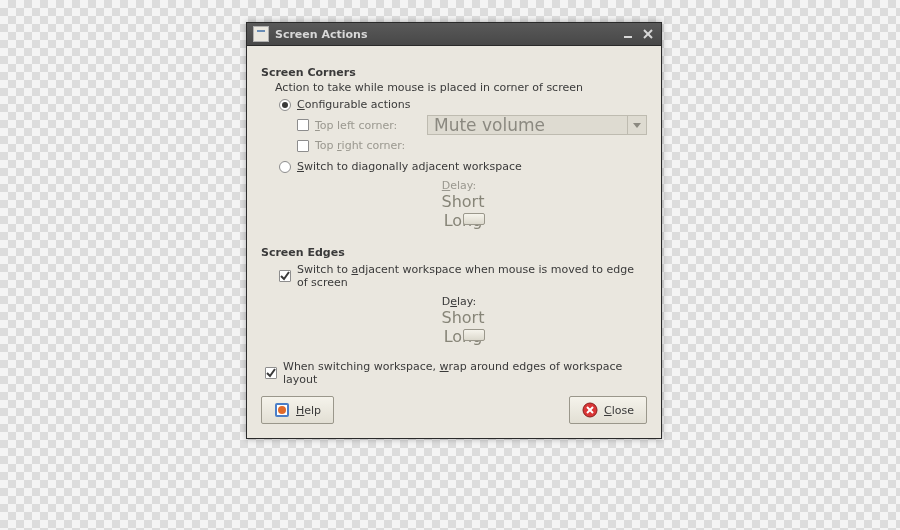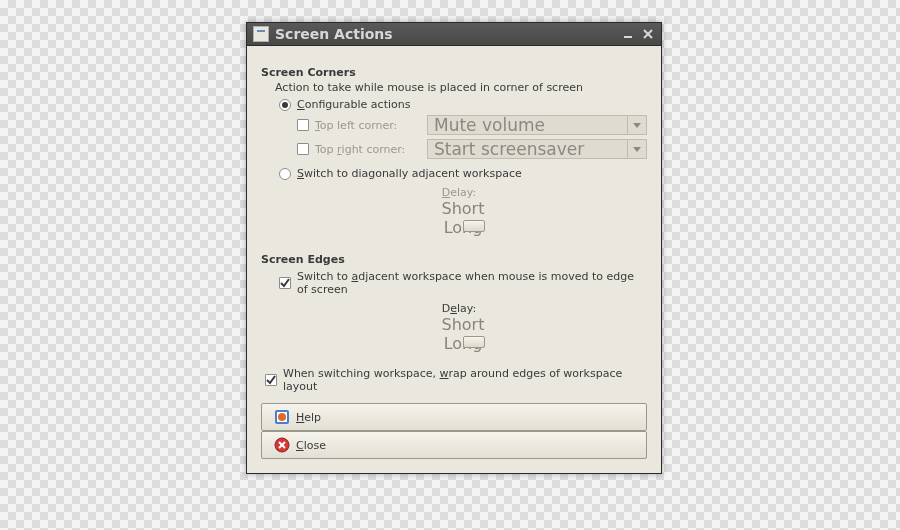--- a/index.html
+++ b/index.html
@@ -17,21 +17,21 @@
   }
   .window{
     position:absolute;left:246px;top:22px;width:414px;
     background:#eae7df;
     border:1px solid #2a2a2a;
     box-shadow:0 0 6px rgba(0,0,0,.3);
   }
   .titlebar{
     height:22px;background:linear-gradient(#595959,#484848);
     display:flex;align-items:center;gap:6px;padding:0 6px;
-    color:#d8d8d8;font-weight:bold;font-size:14px;
+    color:#d8d8d8;font-weight:bold;font-size:11px;
     border-bottom:1px solid #2a2a2a;
   }
   .titlebar .sysicon{
     width:14px;height:14px;background:#eae7df;border:1px solid #b0b0b0;
     display:flex;align-items:center;justify-content:center;
   }
   .titlebar .title{flex:1;}
   .titlebar .winbtn{width:14px;height:14px;display:flex;align-items:center;justify-content:center;color:#d8d8d8;cursor:pointer;}
   .titlebar .winbtn svg{display:block;}
   .client{padding:16px 14px 14px 14px;}
@@ -72,21 +72,21 @@
     background:#cfccc1;border:1px solid #b6b3a7;border-radius:2px;box-sizing:border-box;
   }
   .slider .thumb{
     position:absolute;top:2px;width:22px;height:12px;
     background:linear-gradient(#f6f4ec,#dcd9cd);
     border:1px solid #9a978b;border-radius:2px;box-sizing:border-box;
   }
   .divider{height:10px;}
   .edges-row{display:flex;align-items:center;margin:4px 0 4px 18px;}
   .wrap-row{display:flex;align-items:center;margin:14px 0 6px 4px;}
-  .btnbar{display:flex;justify-content:space-between;margin-top:10px;flex-direction:column;}
+  .btnbar{display:flex;justify-content:space-between;margin-top:10px;}
   .btn{
     display:inline-flex;align-items:center;gap:6px;
     height:26px;padding:0 12px;
     background:linear-gradient(#f5f3eb,#e2dfd4);
     border:1px solid #9a978b;border-radius:2px;
     font-size:11px;color:#3a3a3a;cursor:pointer;
   }
   .btn .bicon{width:16px;height:16px;display:flex;align-items:center;justify-content:center;}
 </style>
 </head>
@@ -137,28 +137,20 @@
         <span class="carrow">
             <svg width="8" height="5" viewBox="0 0 8 5">
               <polygon points="0,0 8,0 4,5" fill="#8b8980"></polygon>
             </svg>
           </span>
       </div>
     </div>
     <div class="corner-row">
       <span class="chk"></span>
       <span class="clabel"><span>Top </span><span class="u">r</span><span>ight corner:</span></span>
-      <div class="combo">
-        <span class="ctext">Start screensaver</span>
-        <span class="carrow">
-            <svg width="8" height="5" viewBox="0 0 8 5">
-              <polygon points="0,0 8,0 4,5" fill="#8b8980"></polygon>
-            </svg>
-          </span>
-      </div>
     </div>
 
     <div class="row" style="margin-top:8px">
       <span class="radio"></span>
       <span class="optlabel"><span class="u">S</span>witch to diagonally adjacent workspace</span>
     </div>
 
     <div class="delay-row">
       <span class="dlabel"><span></span><span class="u">D</span><span>elay:</span></span>
       <span class="end">Short</span>

